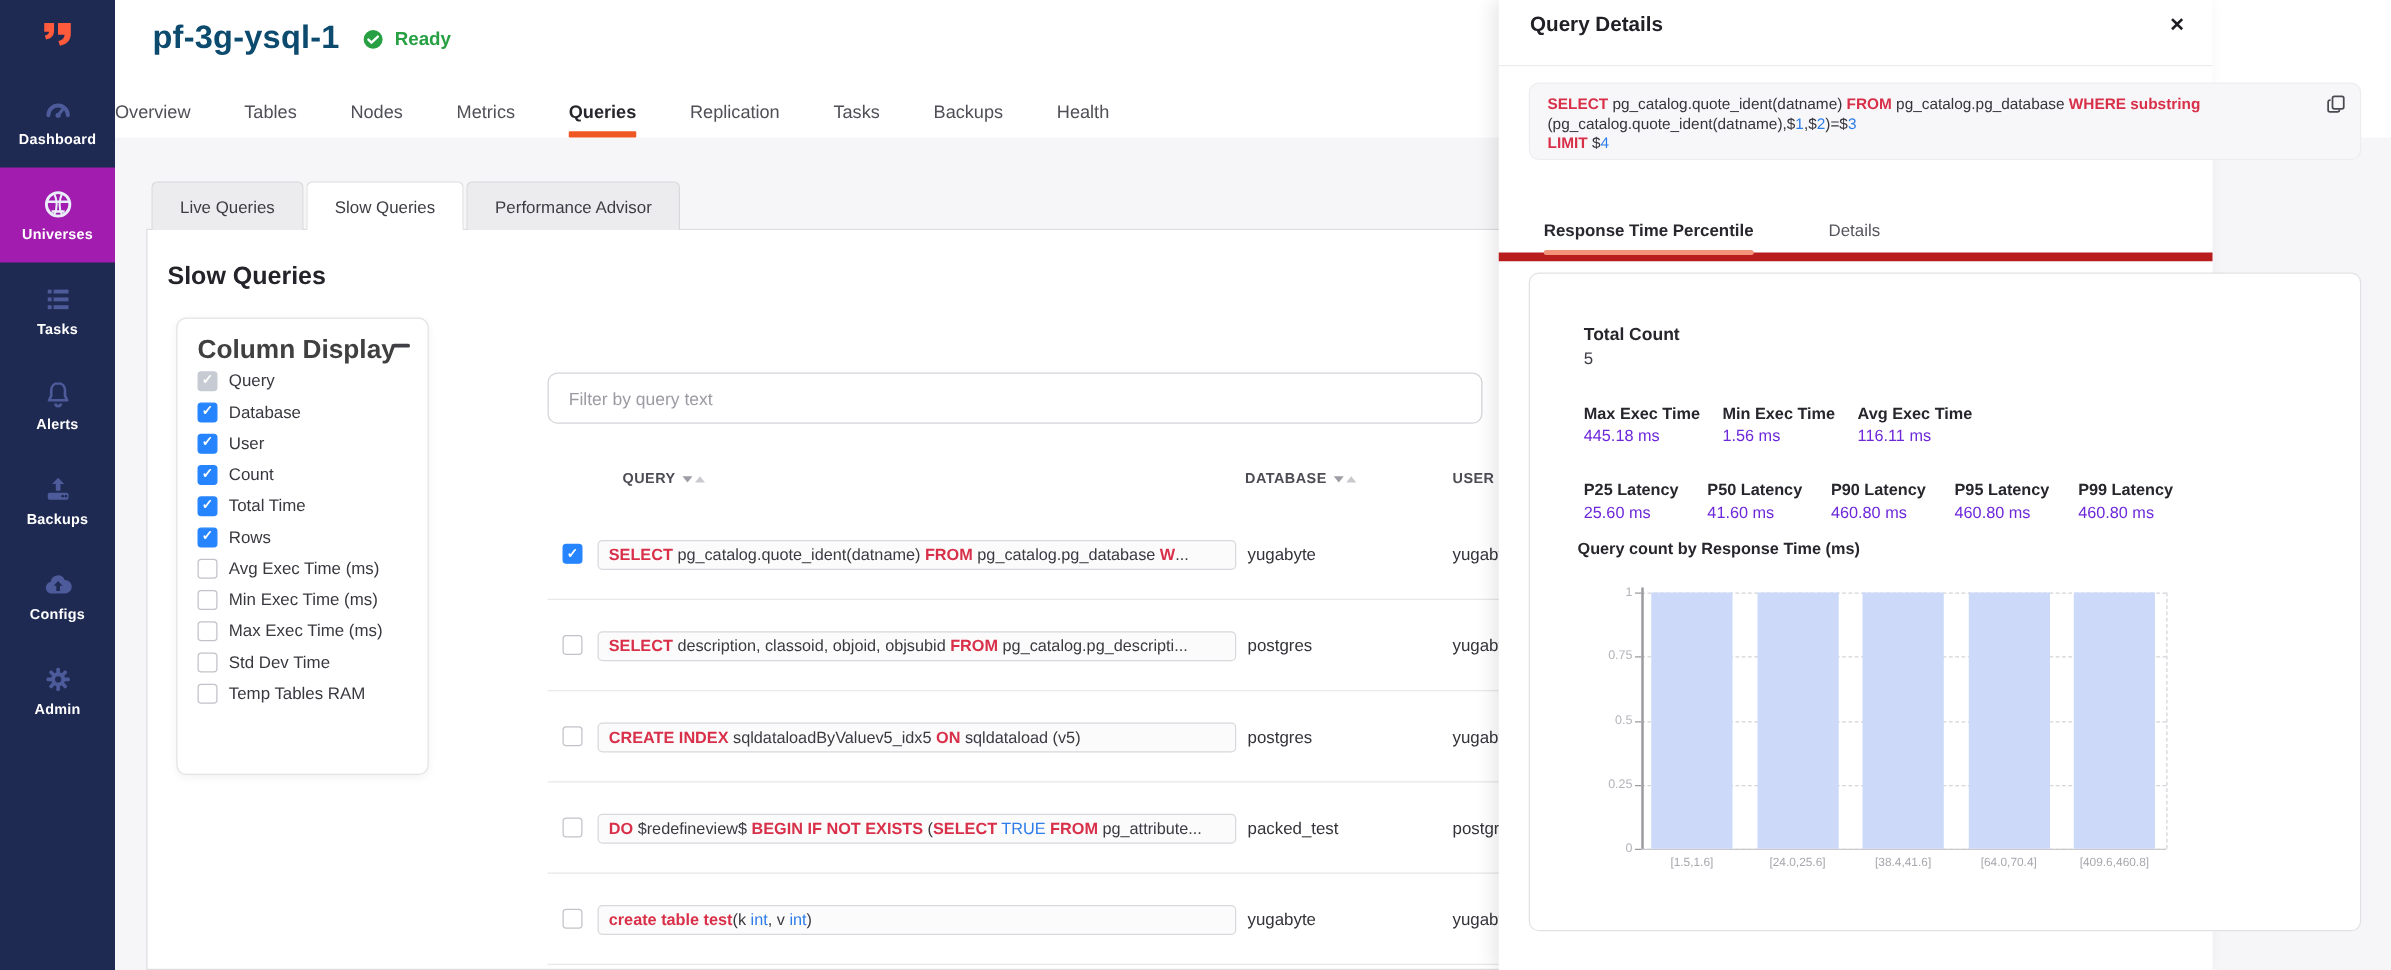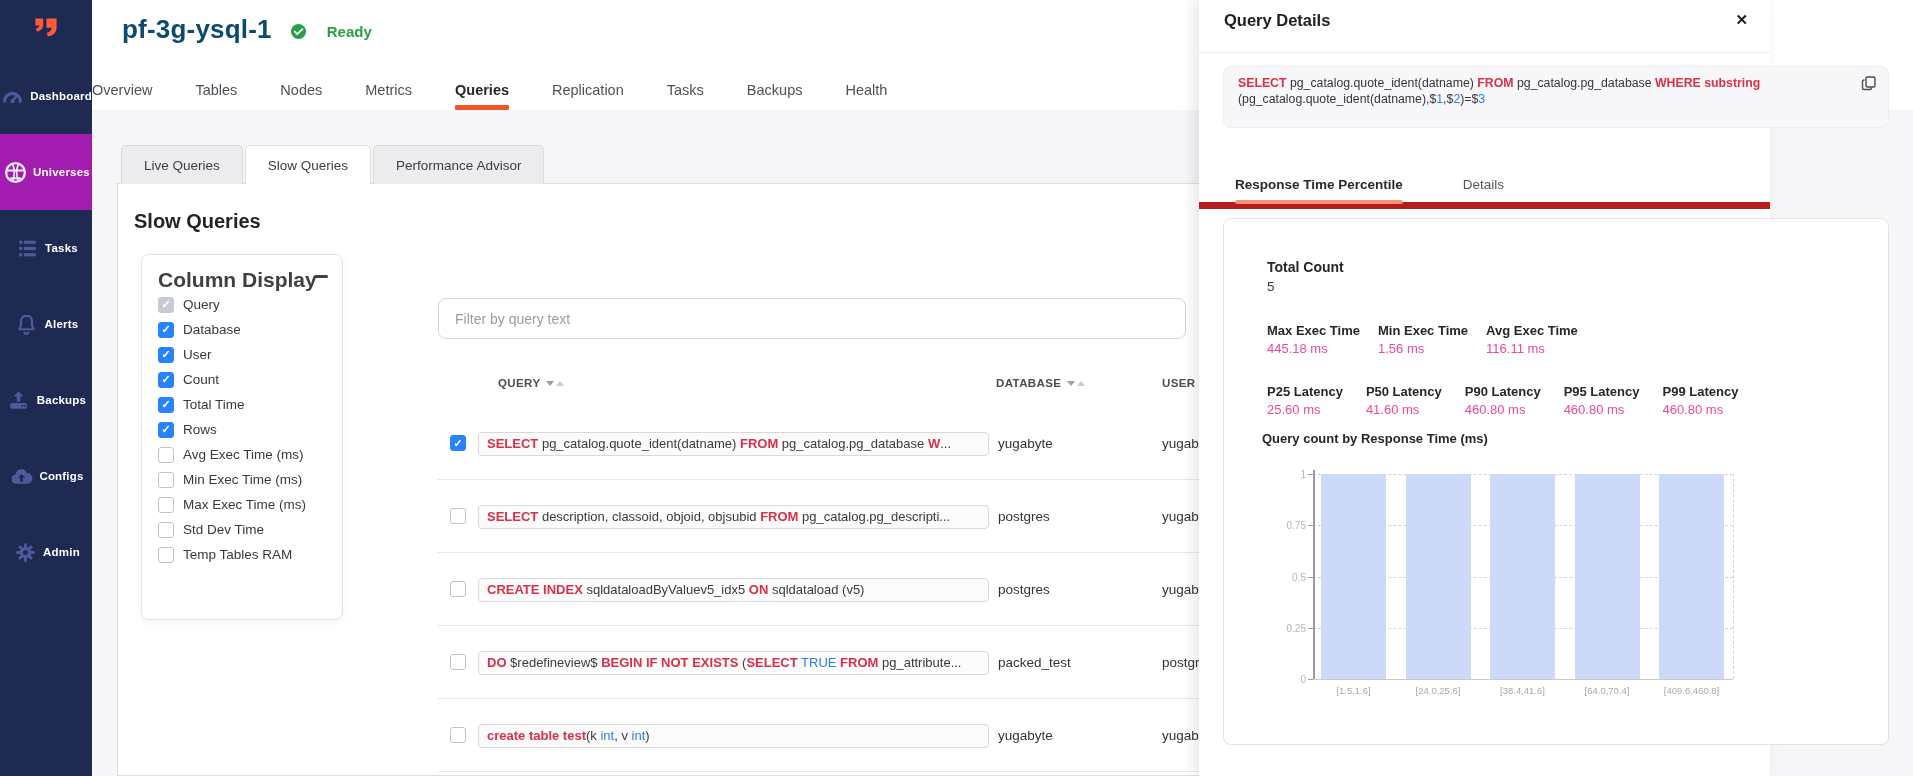--- a/index.html
+++ b/index.html
@@ -2,30 +2,30 @@
 <html><head>
 <meta charset="utf-8">
 <style>
   html,body{margin:0;padding:0;background:#e9e9ec;}
   *{box-sizing:border-box;font-family:"Liberation Sans",sans-serif;}
   #app{position:relative;width:1913px;height:776px;overflow:hidden;background:#f6f6f8;}
 
   
   .sidebar{position:absolute;left:0;top:0;width:92px;height:776px;background:#1f2a52;z-index:5;}
   .logo-wrap{height:58px;display:flex;align-items:center;justify-content:center;}
-  .side-item{width:92px;height:76px;display:flex;flex-direction:row;align-items:center;justify-content:center;gap:5px;cursor:pointer;color:#4d5b9b;}
+  .side-item{width:92px;height:76px;display:flex;flex-direction:column;align-items:center;justify-content:center;gap:5px;cursor:pointer;color:#4d5b9b;}
   .side-item.active{background:#a21caf;color:#e9edf9;}
   .side-item .sicon{width:26px;height:26px;display:flex;align-items:center;justify-content:center;}
   .side-item .slabel{color:#fff;font-size:11.5px;font-weight:700;letter-spacing:.2px;}
 
   
   .topbar{position:absolute;left:92px;top:0;width:1821px;height:110px;background:#fff;}
   .title-row{display:flex;align-items:center;gap:18px;padding:14px 0 0 30px;}
   .uni-title{font-size:26px;font-weight:700;color:#0c4a6e;letter-spacing:.2px;}
-  .ready-badge{display:flex;align-items:center;gap:20px;margin-top:4px;}
+  .ready-badge{display:flex;align-items:center;gap:9px;margin-top:4px;}
   .ready-badge .rlabel{color:#27a043;font-weight:700;font-size:15px;}
   .nav-tabs{display:flex;gap:43px;position:absolute;left:0;bottom:0;height:40px;align-items:center;}
   .nav-tab{position:relative;font-size:14.5px;color:#4f4f57;height:40px;display:flex;align-items:center;cursor:pointer;}
   .nav-tab.active{color:#26262c;font-weight:600;}
   .nav-tab.active::after{content:"";position:absolute;left:0;right:0;bottom:0;height:5px;background:#ef5824;border-radius:1px;}
 
   
   .subtabs{position:absolute;left:121px;top:145px;display:flex;gap:2px;z-index:3;}
   .subtab{height:39px;padding:0 22px;display:flex;align-items:center;font-size:13.5px;color:#3c3c43;background:#ececee;border:1px solid #d9d9dd;border-bottom:none;border-radius:5px 5px 0 0;cursor:pointer;}
   .subtab.active{background:#fff;border-color:#ddddde;position:relative;}
@@ -73,21 +73,21 @@
   .qd-sqlbox{position:absolute;left:24px;top:66px;width:666px;height:62px;background:#f7f7f9;border:1px solid #ededf0;border-radius:8px;padding:9px 40px 9px 14px;font-size:12.3px;line-height:15.5px;color:#35353b;}
   .copy-btn{position:absolute;right:11px;top:8px;cursor:pointer;}
 
   .qd-tabs{position:absolute;left:0;right:0;top:176px;height:33px;border-bottom:7px solid #b91c1c;display:flex;align-items:flex-end;gap:60px;padding-left:36px;}
   .qd-tab{font-size:13.5px;color:#55555e;padding-bottom:10px;position:relative;cursor:pointer;}
   .qd-tab.active{color:#28282e;font-weight:700;}
   .qd-tab.active::after{content:"";position:absolute;left:0;right:0;bottom:-2px;height:4px;border-radius:3px;background:#f2937a;}
 
   .qd-card{position:absolute;left:24px;top:218px;width:666px;height:527px;border:1px solid #e2e2e6;border-radius:8px;background:#fff;}
   .stat-label{font-size:13px;font-weight:700;color:#26262c;}
-  .stat-value{font-size:13px;color:#ec4899;margin-top:3px;}
+  .stat-value{font-size:13px;color:#6d28d9;margin-top:3px;}
   .total-count{position:absolute;left:43px;top:40px;}
   .total-count .tc-label{font-size:14px;font-weight:700;color:#26262c;}
   .total-count .tc-value{font-size:13.5px;color:#3c3c43;margin-top:4px;}
   .exec-row{position:absolute;left:43px;top:104px;display:flex;gap:18px;}
   .lat-row{position:absolute;left:43px;top:165px;display:flex;gap:23px;}
   .chart-title{position:absolute;left:38px;top:212px;font-size:13px;font-weight:700;color:#26262c;}
 
   .chart{position:absolute;left:0;top:240px;width:666px;height:250px;}
   .ch-ylabel{position:absolute;font-size:10px;color:#b3b3ba;text-align:right;width:30px;transform:translateY(-50%);}
   .ch-grid{position:absolute;border-top:1px dashed #d4d4d9;height:0;}
@@ -330,20 +330,21 @@
 
   <div class="details">
     <div class="qd-title">Query Details</div>
     <div class="qd-close">✕</div>
     <div class="qd-divider"></div>
 
     <div class="qd-sqlbox">
       <div id="qd-sql-lines">
           <div><span class="sql-kw">SELECT</span><span> pg_catalog.quote_ident(datname) </span><span class="sql-kw">FROM</span><span> pg_catalog.pg_database  </span><span class="sql-kw">WHERE substring</span></div>
           <div><span>(pg_catalog.quote_ident(datname),$</span><span class="sql-num">1</span><span>,$</span><span class="sql-num">2</span><span>)=$</span><span class="sql-num">3</span></div>
+          <div><span class="sql-kw">LIMIT</span><span> $</span><span class="sql-num">4</span></div>
         </div>
       <div class="copy-btn">
         <svg width="16" height="16" viewBox="0 0 16 16">
           <rect x="5" y="2" width="9" height="10" rx="1.5" fill="none" stroke="#4a4a52" stroke-width="1.4"></rect>
           <path d="M3.5 5H3a1.5 1.5 0 0 0-1.5 1.5V13A1.5 1.5 0 0 0 3 14.5h6A1.5 1.5 0 0 0 10.5 13v-.5" fill="none" stroke="#4a4a52" stroke-width="1.4"></path>
         </svg>
       </div>
     </div>
 
     <div class="qd-tabs" id="qd-tabs">

